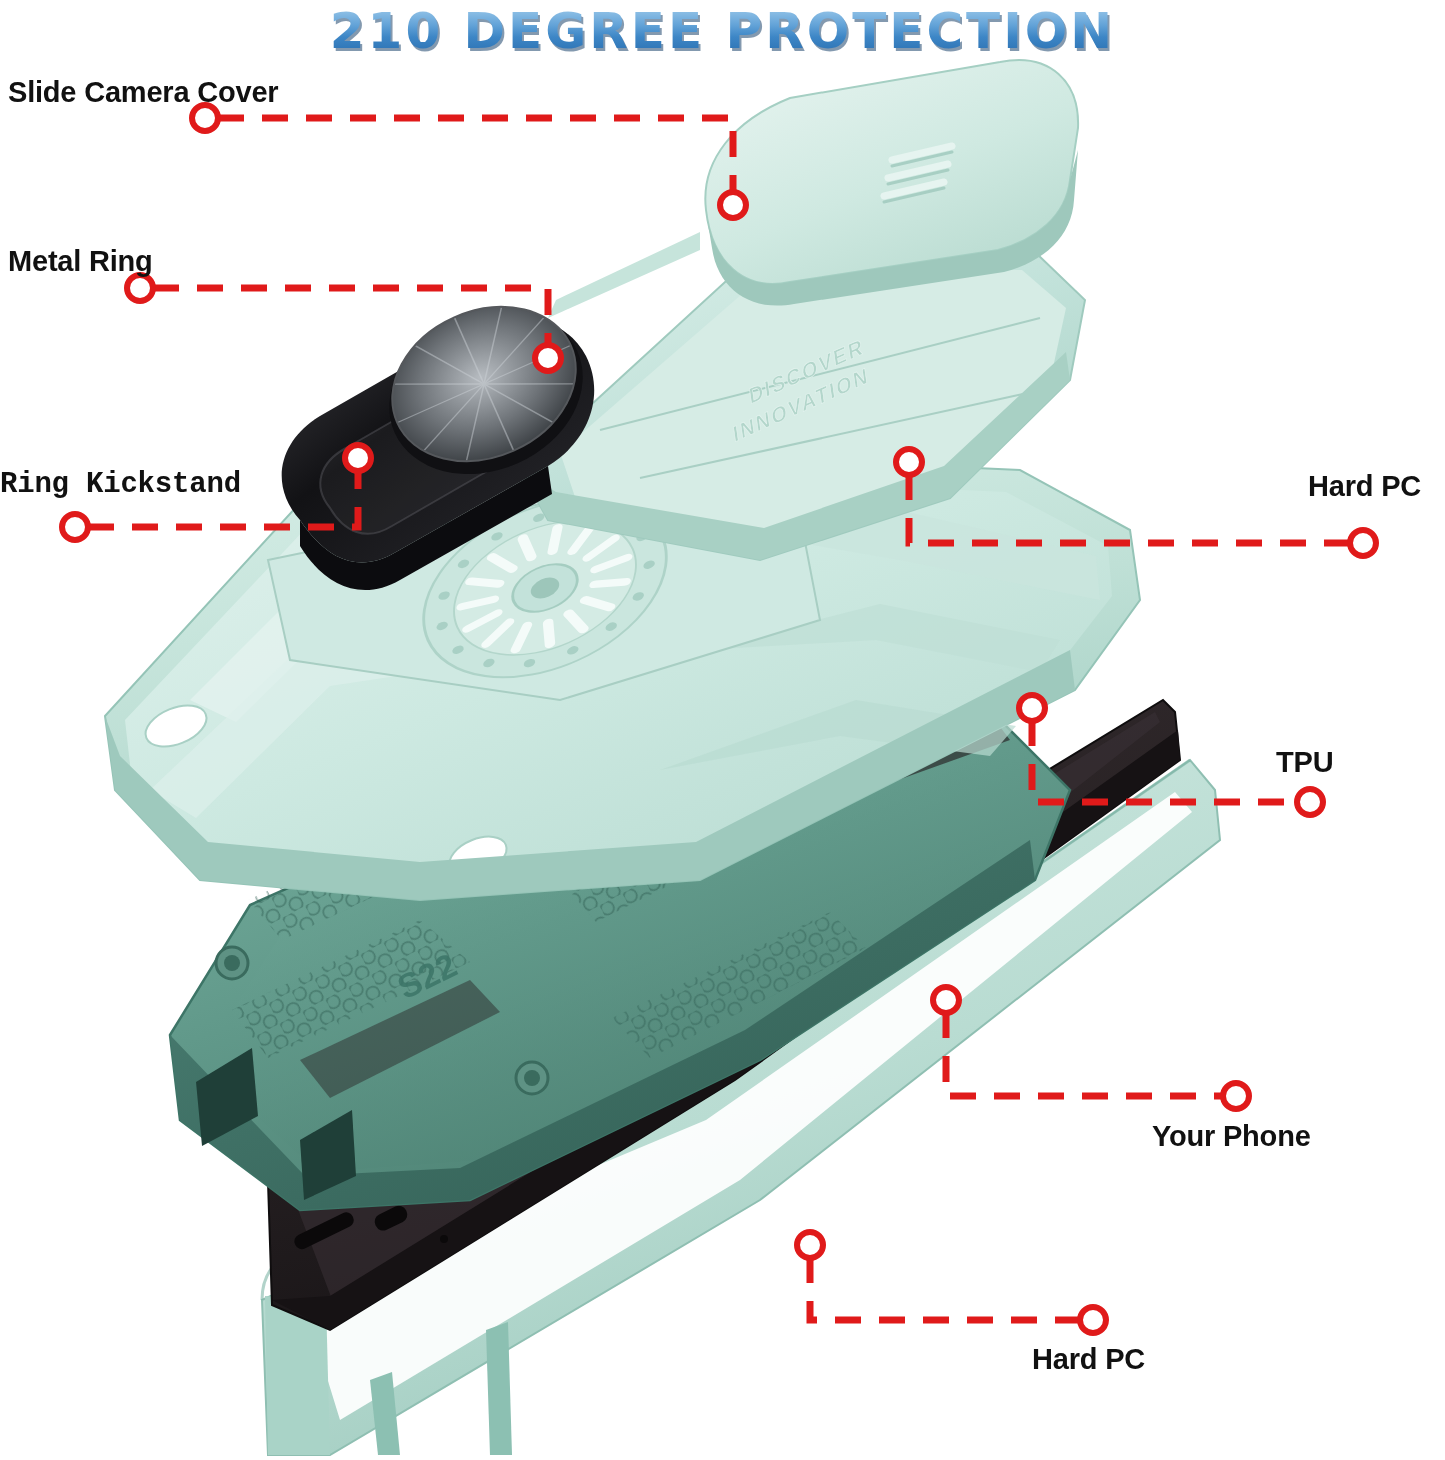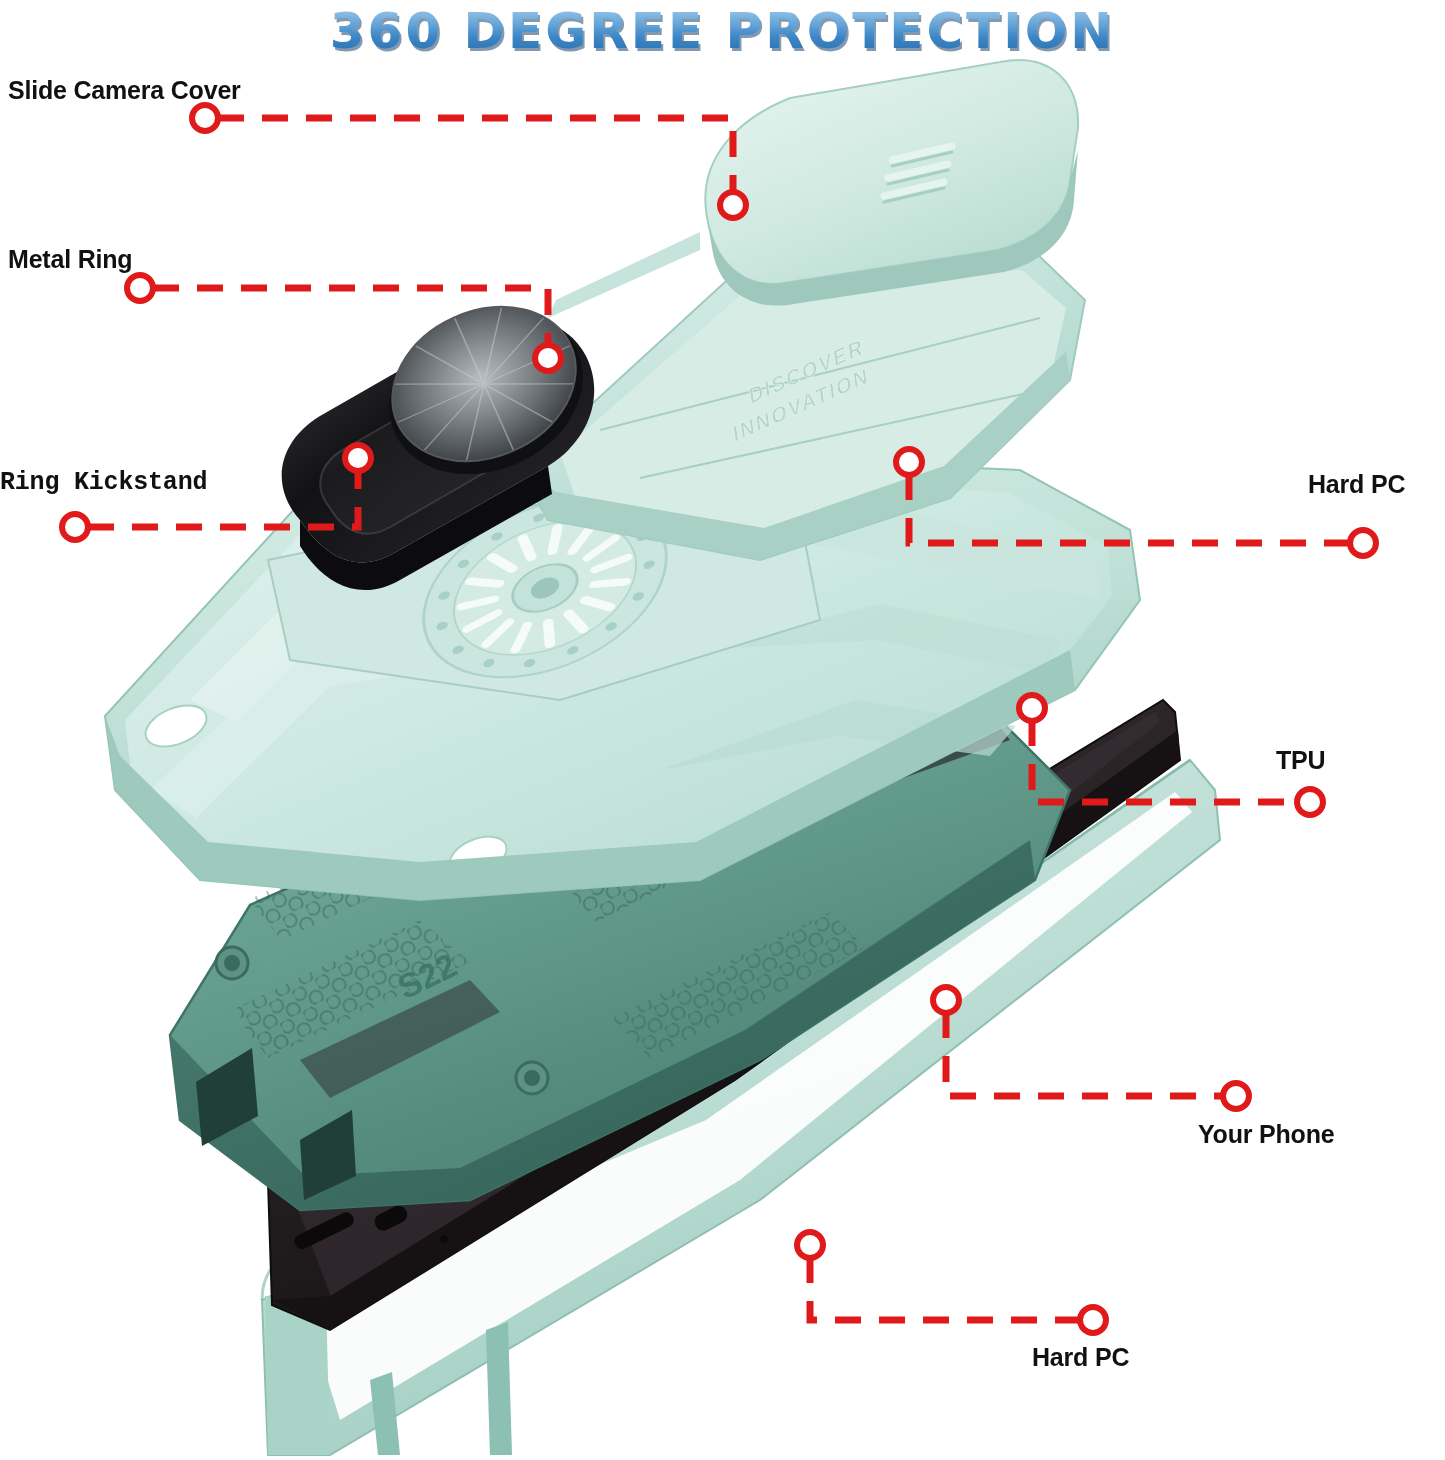--- a/index.html
+++ b/index.html
@@ -16,32 +16,32 @@
       font-size:50px;font-weight:bold;letter-spacing:3px;
       background:linear-gradient(180deg,#9cc9ea 0%,#63a3d8 38%,#3d86c6 62%,#2a6fb0 100%);
       -webkit-background-clip:text;background-clip:text;color:transparent;
       -webkit-text-fill-color:transparent;
       text-shadow:0 0 0 transparent;
       filter:drop-shadow(2px 3px 0 rgba(30,70,110,.55));
       white-space:nowrap;line-height:1;
   }
 
   
-  .lbl{position:absolute;font-size:25px;font-weight:bold;color:#111111;
+  .lbl{position:absolute;font-size:29px;font-weight:bold;color:#111111;
        white-space:nowrap;letter-spacing:-.2px;line-height:1;}
 
   svg.art{position:absolute;left:0;top:0;width:1445px;height:1460px;}
 </style>
 </head>
 <body>
 
 <div id="stage">
 
   <div class="title-wrap">
-    <div class="title">360 DEGREE PROTECTION</div>
+    <div class="title">210 DEGREE PROTECTION</div>
   </div>
 
   <svg class="art" viewBox="0 0 1445 1460">
     <defs>
       <linearGradient id="gMintTop" x1="0" y1="0" x2="1" y2="1">
         <stop offset="0%" stop-color="#e2f2ee"></stop>
         <stop offset="45%" stop-color="#cde9e1"></stop>
         <stop offset="100%" stop-color="#b4d9cf"></stop>
       </linearGradient>
       <linearGradient id="gMintBack" x1="0" y1="0" x2="0.4" y2="1">
@@ -308,16 +308,16 @@
       <circle cx="810" cy="1245" r="13"></circle>
       <circle cx="1093" cy="1320" r="13"></circle>
     </g>
   </svg>
 
   <div class="lbl" style="left:8px;top:78px;">Slide Camera Cover</div>
   <div class="lbl" style="left:8px;top:247px;">Metal Ring</div>
   <div class="lbl" style="left:0px;top:470px;font-family:Liberation Mono, monospace;">Ring Kickstand</div>
   <div class="lbl" style="left:1308px;top:472px;">Hard PC</div>
   <div class="lbl" style="left:1276px;top:748px;">TPU</div>
-  <div class="lbl" style="left:1152px;top:1122px;margin-left:46px;">Your Phone</div>
+  <div class="lbl" style="left:1152px;top:1122px;">Your Phone</div>
   <div class="lbl" style="left:1032px;top:1345px;">Hard PC</div>
 
 </div>
 
 </body></html>

